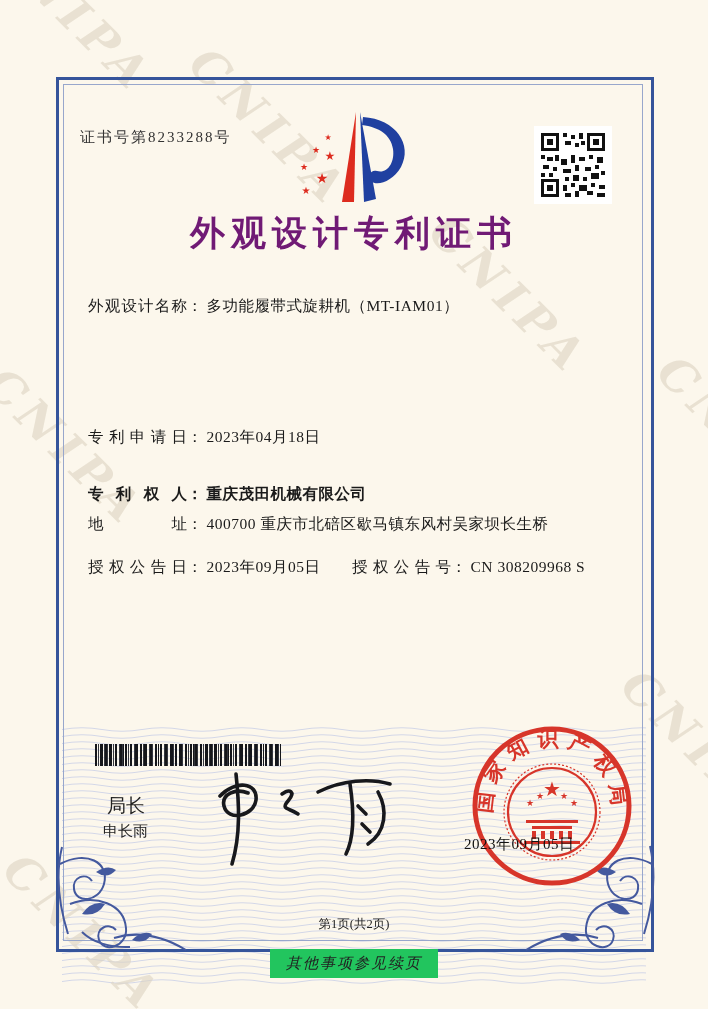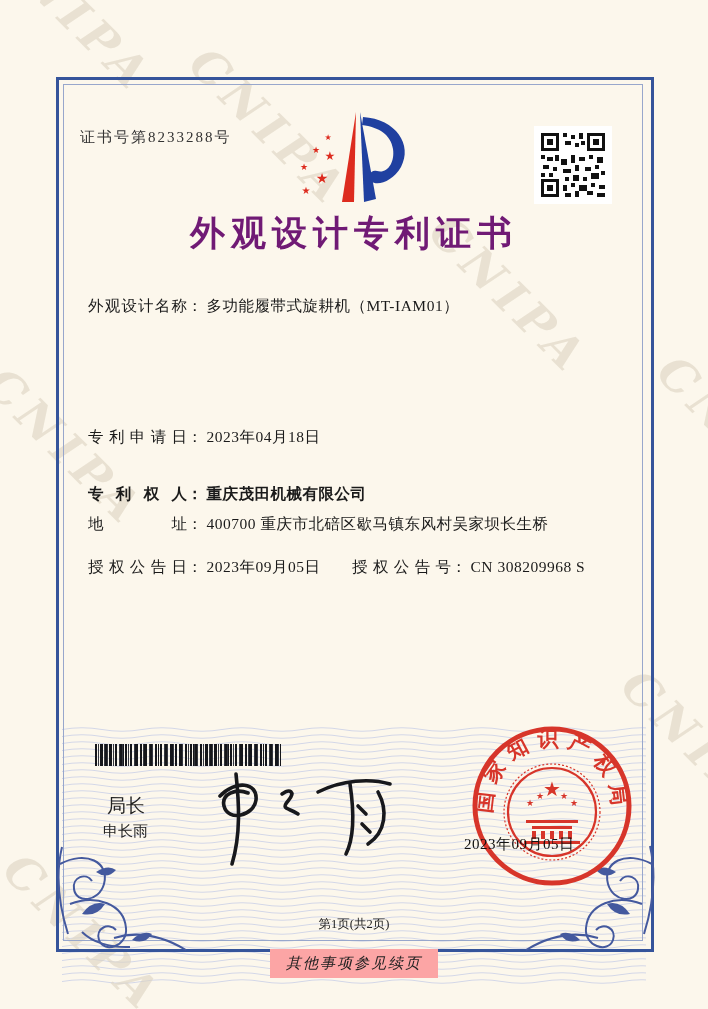--- a/index.html
+++ b/index.html
@@ -60,21 +60,21 @@
   .seal-date{position:absolute;left:464px;top:835px;z-index:7;
     font-size:15px;letter-spacing:.5px;color:#111;}
   
   .flourish{position:absolute;z-index:4;pointer-events:none;}
   .fl-left{left:52px;top:842px;}
   .fl-right{left:520px;top:838px;}
   
   .page-num{position:absolute;left:0;top:916px;width:708px;z-index:5;
     text-align:center;font-size:12.5px;color:#222;}
   .footer-note{position:absolute;left:50%;top:949px;transform:translateX(-50%);
-    z-index:5;background:#fca5a5;padding:5px 16px;font-size:15px;font-style:italic;
+    z-index:5;background:#22c55e;padding:5px 16px;font-size:15px;font-style:italic;
     letter-spacing:2px;color:#222;}
 </style>
 </head>
 <body>
 
 <div class="page">
 
   <svg class="waves" width="584" height="258">
     <defs>
       <pattern id="wave" width="80" height="7" patternUnits="userSpaceOnUse">

